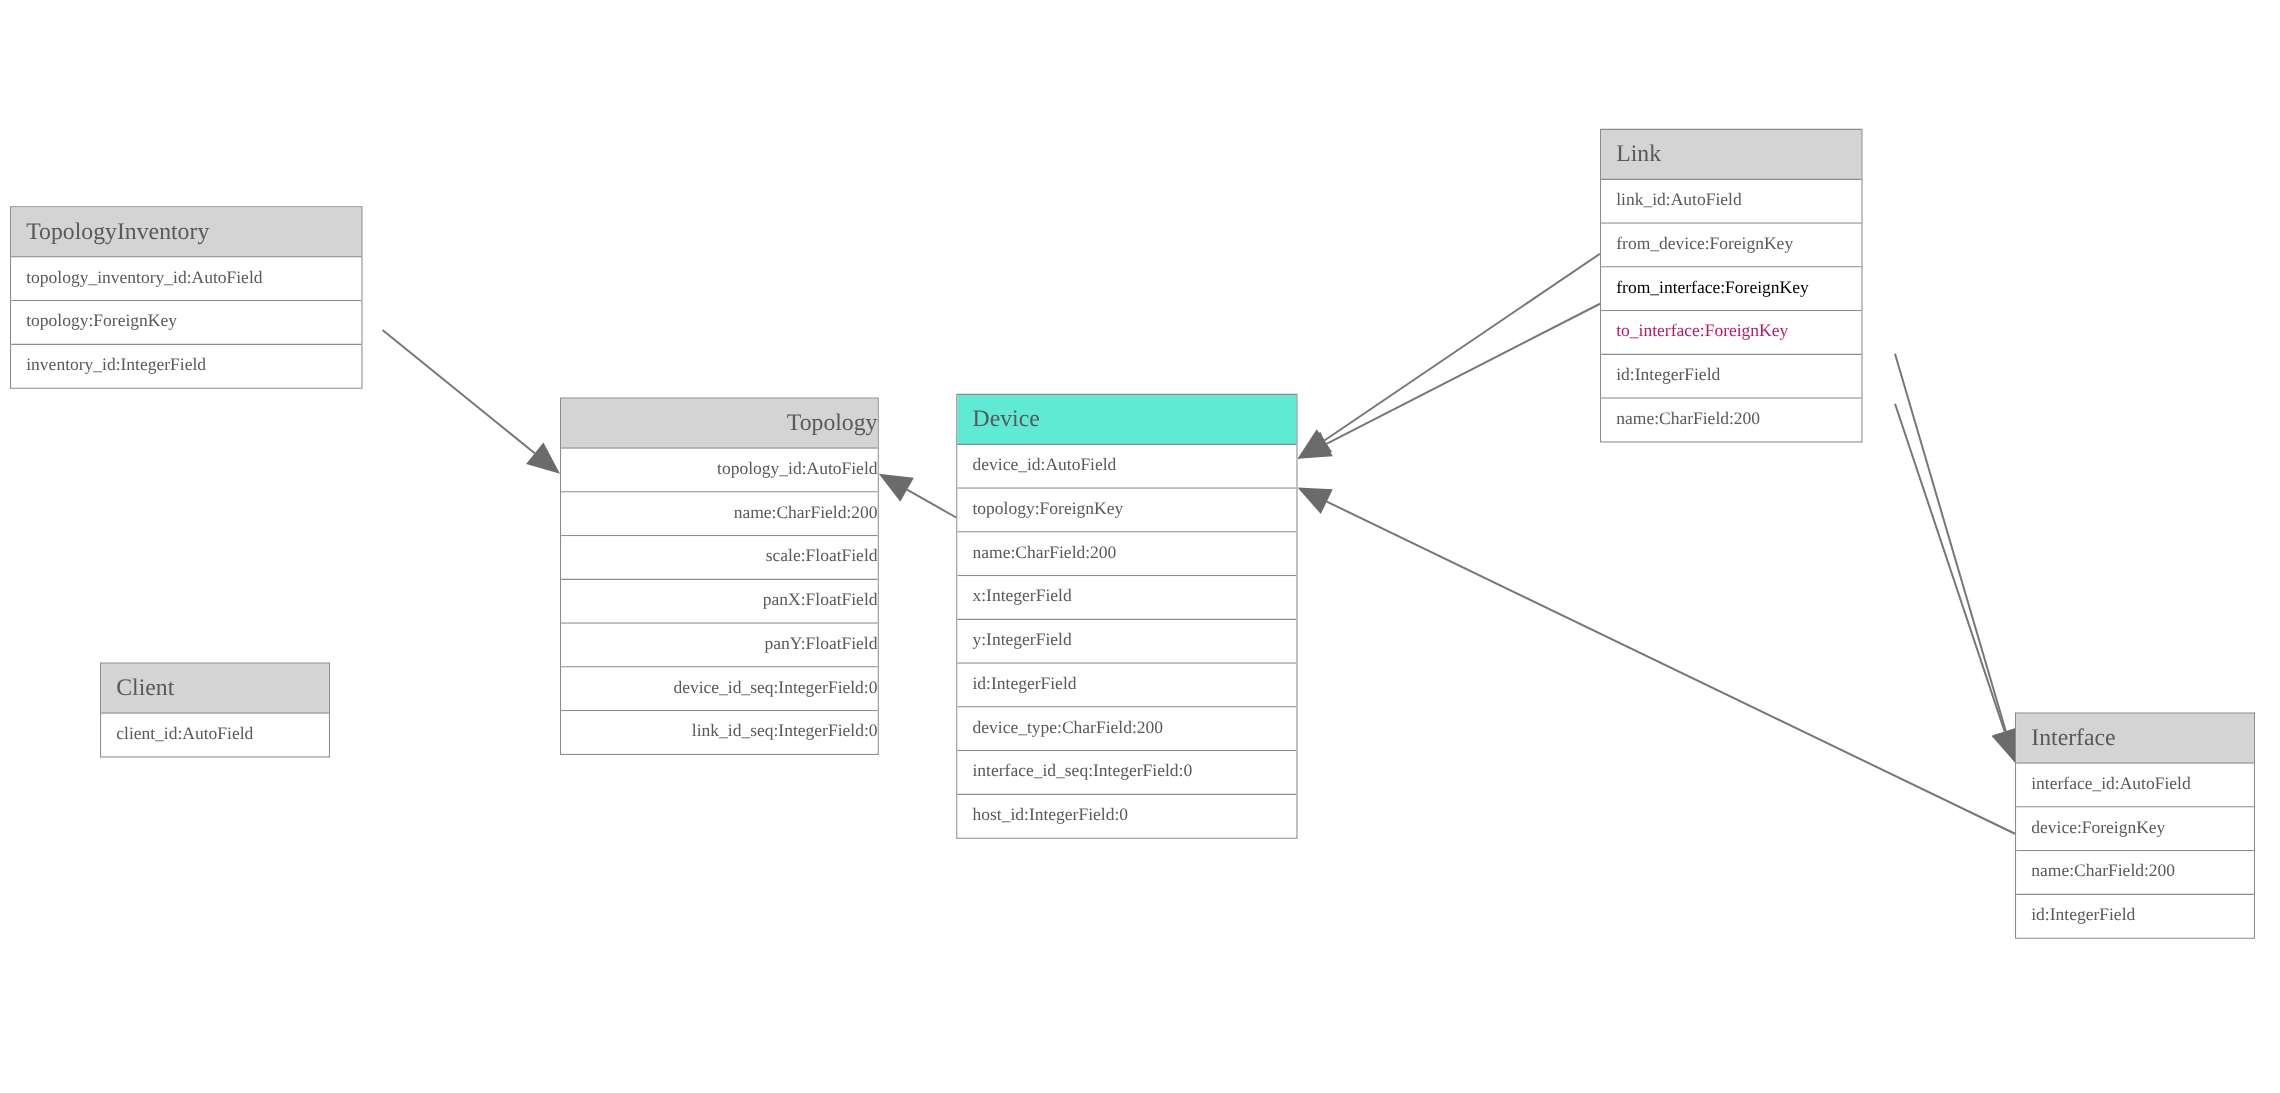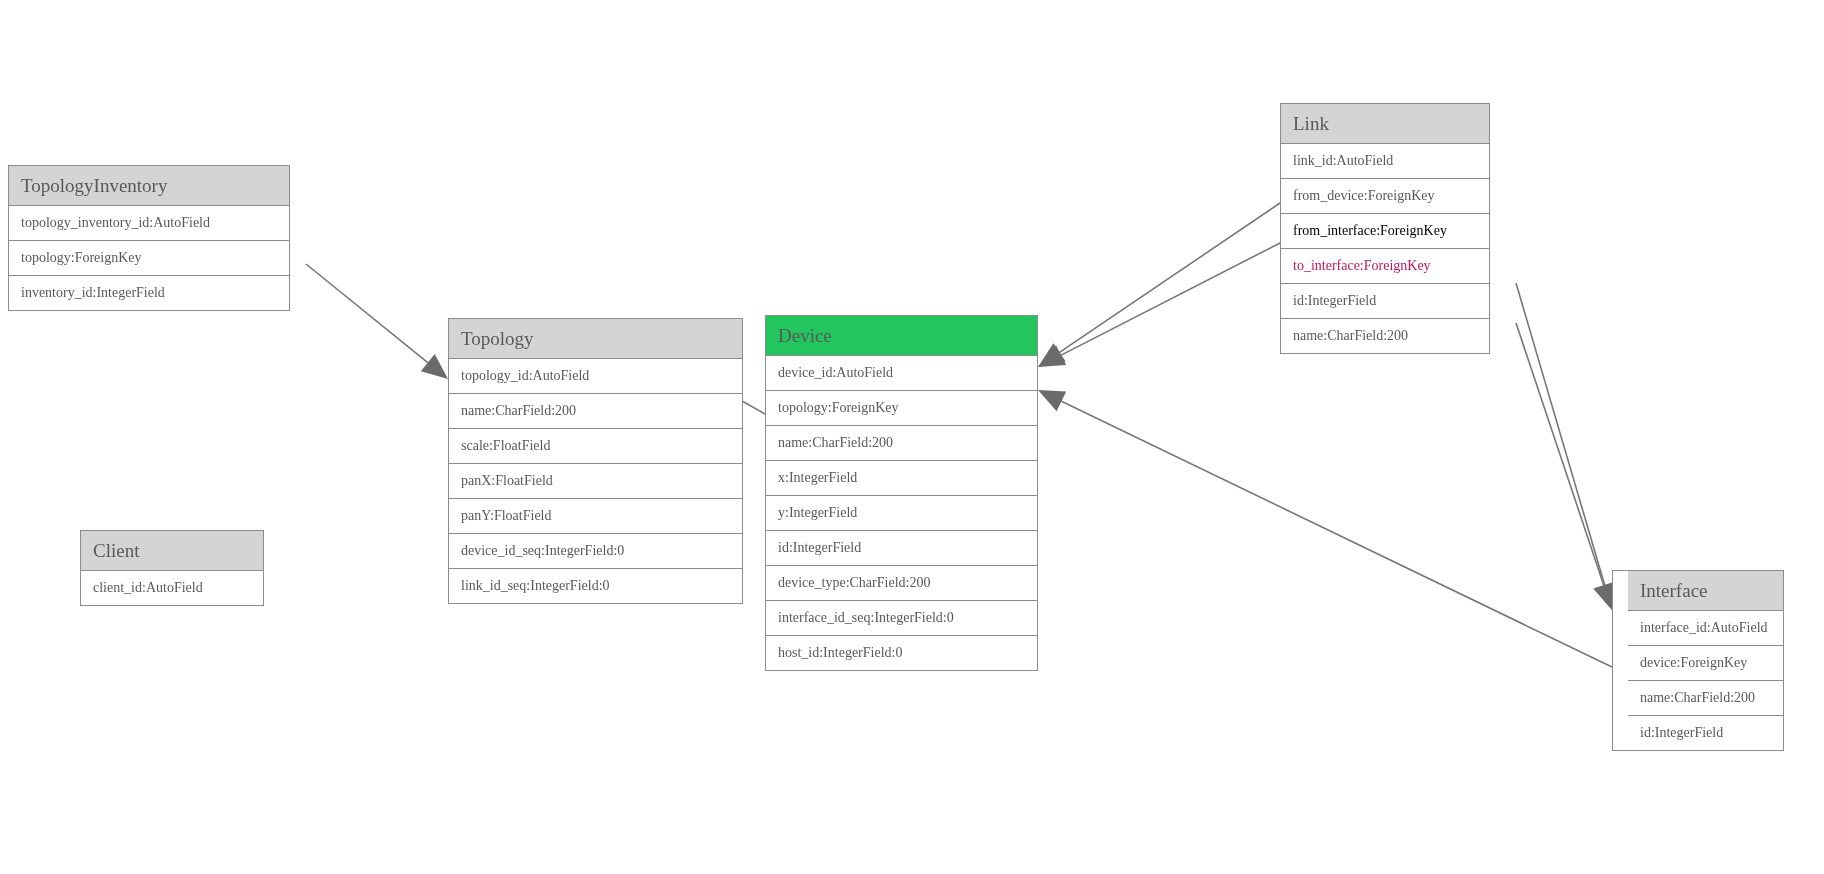--- a/index.html
+++ b/index.html
@@ -96,52 +96,52 @@
       <div class="entity" style="left: 8px; top: 165px; width: 282px; border-color: rgb(140, 140, 140);">
         <div class="entity-header" style="background: rgb(212, 212, 212); color: rgb(89, 89, 89); border-bottom-color: rgb(140, 140, 140);">TopologyInventory</div>
         <div class="entity-row" style="color: rgb(89, 89, 89); border-bottom-color: rgb(140, 140, 140);">topology_inventory_id:AutoField</div>
         <div class="entity-row" style="color: rgb(89, 89, 89); border-bottom-color: rgb(140, 140, 140);">topology:ForeignKey</div>
         <div class="entity-row last" style="color: rgb(89, 89, 89); border-bottom-color: rgb(140, 140, 140);">inventory_id:IntegerField</div>
       </div>
       <div class="entity" style="left: 80px; top: 530px; width: 184px; border-color: rgb(140, 140, 140);">
         <div class="entity-header" style="background: rgb(212, 212, 212); color: rgb(89, 89, 89); border-bottom-color: rgb(140, 140, 140);">Client</div>
         <div class="entity-row last" style="color: rgb(89, 89, 89); border-bottom-color: rgb(140, 140, 140);">client_id:AutoField</div>
       </div>
-      <div class="entity" style="left: 448px; top: 318px; width: 295px; border-color: rgb(140, 140, 140);">
+      <div class="entity" style="left: 448px; top: 318px; width: 255px; border-color: rgb(140, 140, 140); text-align: right;">
         <div class="entity-header" style="background: rgb(212, 212, 212); color: rgb(89, 89, 89); border-bottom-color: rgb(140, 140, 140);">Topology</div>
         <div class="entity-row" style="color: rgb(89, 89, 89); border-bottom-color: rgb(140, 140, 140);">topology_id:AutoField</div>
         <div class="entity-row" style="color: rgb(89, 89, 89); border-bottom-color: rgb(140, 140, 140);">name:CharField:200</div>
         <div class="entity-row" style="color: rgb(89, 89, 89); border-bottom-color: rgb(140, 140, 140);">scale:FloatField</div>
         <div class="entity-row" style="color: rgb(89, 89, 89); border-bottom-color: rgb(140, 140, 140);">panX:FloatField</div>
         <div class="entity-row" style="color: rgb(89, 89, 89); border-bottom-color: rgb(140, 140, 140);">panY:FloatField</div>
         <div class="entity-row" style="color: rgb(89, 89, 89); border-bottom-color: rgb(140, 140, 140);">device_id_seq:IntegerField:0</div>
         <div class="entity-row last" style="color: rgb(89, 89, 89); border-bottom-color: rgb(140, 140, 140);">link_id_seq:IntegerField:0</div>
       </div>
       <div class="entity" style="left: 765px; top: 315px; width: 273px; border-color: rgb(140, 140, 140);">
-        <div class="entity-header" style="background: #22c55e; color: rgb(89, 89, 89); border-bottom-color: rgb(140, 140, 140);">Device</div>
+        <div class="entity-header" style="background: #5eead4; color: rgb(89, 89, 89); border-bottom-color: rgb(140, 140, 140);">Device</div>
         <div class="entity-row" style="color: rgb(89, 89, 89); border-bottom-color: rgb(140, 140, 140);">device_id:AutoField</div>
         <div class="entity-row" style="color: rgb(89, 89, 89); border-bottom-color: rgb(140, 140, 140);">topology:ForeignKey</div>
         <div class="entity-row" style="color: rgb(89, 89, 89); border-bottom-color: rgb(140, 140, 140);">name:CharField:200</div>
         <div class="entity-row" style="color: rgb(89, 89, 89); border-bottom-color: rgb(140, 140, 140);">x:IntegerField</div>
         <div class="entity-row" style="color: rgb(89, 89, 89); border-bottom-color: rgb(140, 140, 140);">y:IntegerField</div>
         <div class="entity-row" style="color: rgb(89, 89, 89); border-bottom-color: rgb(140, 140, 140);">id:IntegerField</div>
         <div class="entity-row" style="color: rgb(89, 89, 89); border-bottom-color: rgb(140, 140, 140);">device_type:CharField:200</div>
         <div class="entity-row" style="color: rgb(89, 89, 89); border-bottom-color: rgb(140, 140, 140);">interface_id_seq:IntegerField:0</div>
         <div class="entity-row last" style="color: rgb(89, 89, 89); border-bottom-color: rgb(140, 140, 140);">host_id:IntegerField:0</div>
       </div>
       <div class="entity" style="left: 1280px; top: 103px; width: 210px; border-color: rgb(140, 140, 140);">
         <div class="entity-header" style="background: rgb(212, 212, 212); color: rgb(89, 89, 89); border-bottom-color: rgb(140, 140, 140);">Link</div>
         <div class="entity-row" style="color: rgb(89, 89, 89); border-bottom-color: rgb(140, 140, 140);">link_id:AutoField</div>
         <div class="entity-row" style="color: rgb(89, 89, 89); border-bottom-color: rgb(140, 140, 140);">from_device:ForeignKey</div>
         <div class="entity-row" style="color: #000000; border-bottom-color: rgb(140, 140, 140);">from_interface:ForeignKey</div>
         <div class="entity-row" style="color: #be185d; border-bottom-color: rgb(140, 140, 140);">to_interface:ForeignKey</div>
         <div class="entity-row" style="color: rgb(89, 89, 89); border-bottom-color: rgb(140, 140, 140);">id:IntegerField</div>
         <div class="entity-row last" style="color: rgb(89, 89, 89); border-bottom-color: rgb(140, 140, 140);">name:CharField:200</div>
       </div>
-      <div class="entity" style="left: 1612px; top: 570px; width: 172px; border-color: rgb(140, 140, 140); padding-left: 15px;">
+      <div class="entity" style="left: 1612px; top: 570px; width: 192px; border-color: rgb(140, 140, 140);">
         <div class="entity-header" style="background: rgb(212, 212, 212); color: rgb(89, 89, 89); border-bottom-color: rgb(140, 140, 140);">Interface</div>
         <div class="entity-row" style="color: rgb(89, 89, 89); border-bottom-color: rgb(140, 140, 140);">interface_id:AutoField</div>
         <div class="entity-row" style="color: rgb(89, 89, 89); border-bottom-color: rgb(140, 140, 140);">device:ForeignKey</div>
         <div class="entity-row" style="color: rgb(89, 89, 89); border-bottom-color: rgb(140, 140, 140);">name:CharField:200</div>
         <div class="entity-row last" style="color: rgb(89, 89, 89); border-bottom-color: rgb(140, 140, 140);">id:IntegerField</div>
       </div>
     </div>
 
 </div>
 

